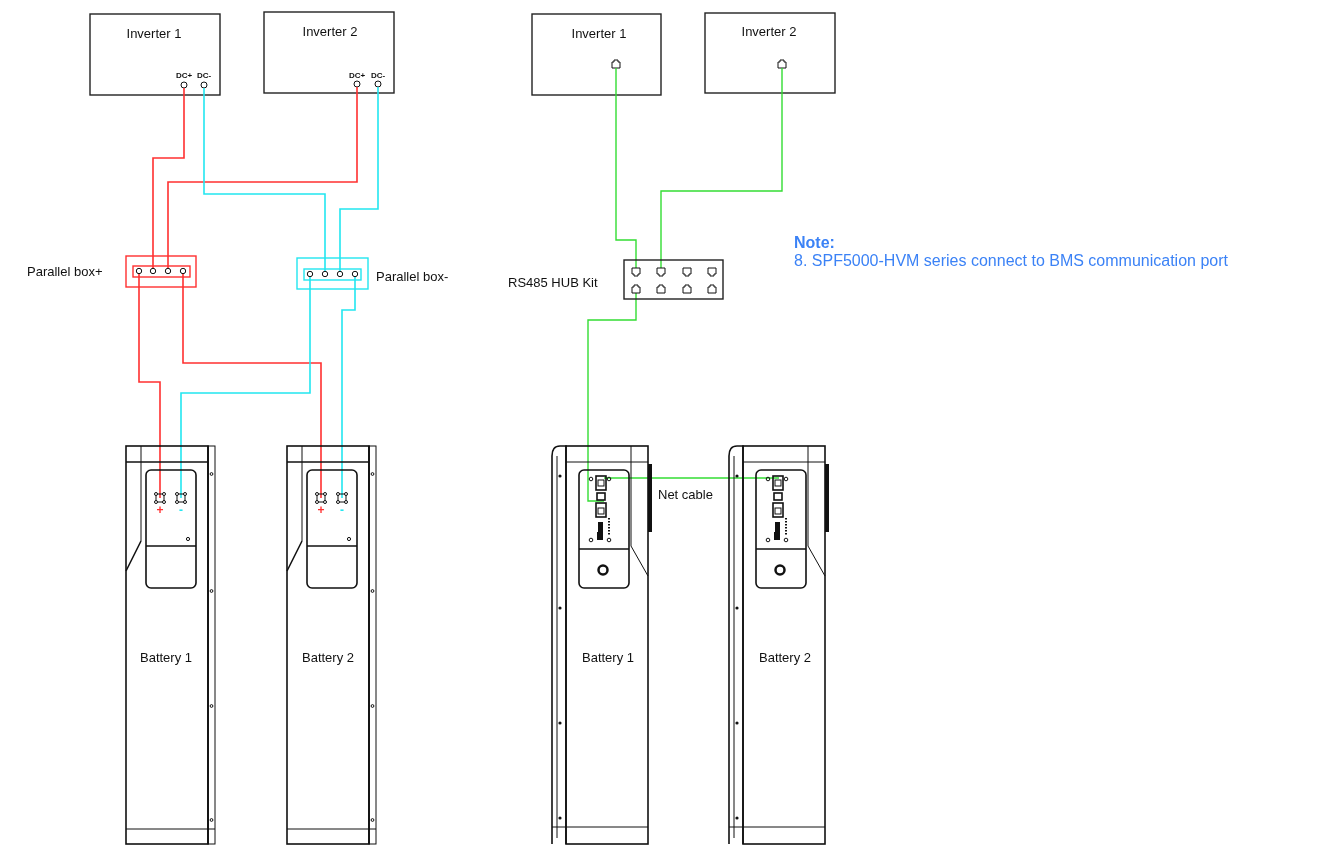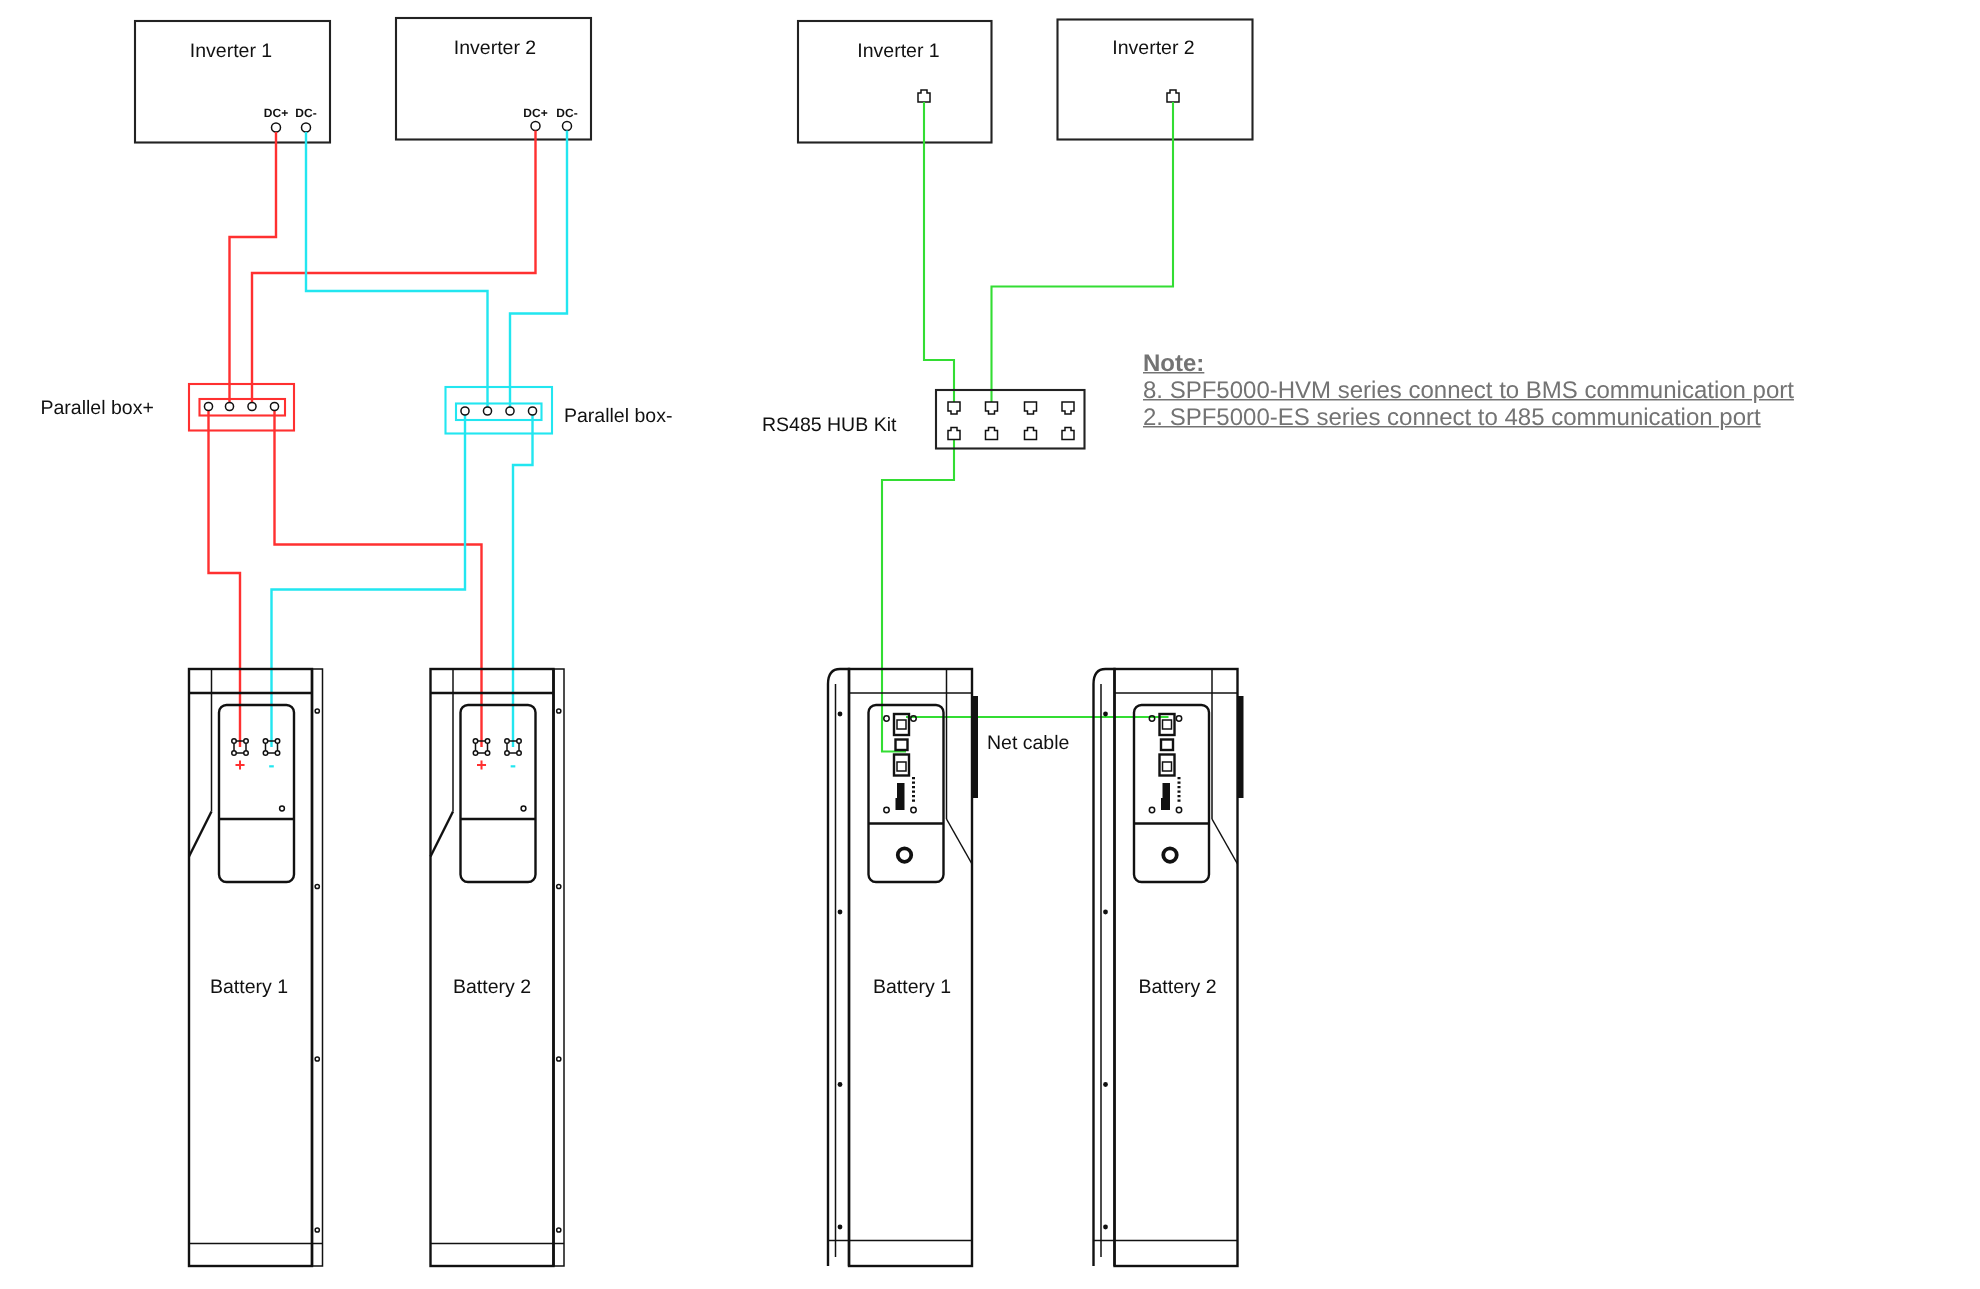--- a/index.html
+++ b/index.html
@@ -1,21 +1,21 @@
 <!DOCTYPE html>
 <html><head>
   <meta charset="utf-8">
   <style>
     html, body { margin: 0; padding: 0; background: #ffffff; }
     body { width: 1320px; height: 859px; position: relative; overflow: hidden;
            font-family: "Liberation Sans", sans-serif; color: #111; }
     svg { position: absolute; left: 0; top: 0; }
     .lbl { font-family: "Liberation Sans", sans-serif; font-size: 13px; fill: #111; }
     .lbl-sm { font-family: "Liberation Sans", sans-serif; font-size: 8px; font-weight: bold; fill: #111; }
-    .note { position: absolute; left: 762px; top: 234px; font-size: 16px; line-height: 18px; color: #737373; text-decoration: underline; }
+    .note { position: absolute; left: 794px; top: 234px; font-size: 16px; line-height: 18px; color: #3b82f6; }
     .note .note-title { font-weight: bold; font-size: 16px; }
     .note .note-line { white-space: nowrap; }
     .box { fill: none; stroke: #222; stroke-width: 1.4; }
     .dev { fill: none; stroke: #111; stroke-width: 1.6; }
     .dev-thin { fill: none; stroke: #111; stroke-width: 1; }
     .wire-red { fill: none; stroke: #ff3030; stroke-width: 1.6; }
     .wire-cyan { fill: none; stroke: #22e6f0; stroke-width: 1.6; }
     .wire-green { fill: none; stroke: #33dd33; stroke-width: 1.4; }
     .port { fill: #fff; stroke: #111; stroke-width: 1; }
   </style>
@@ -200,14 +200,13 @@
       <text x="785" y="662" text-anchor="middle" class="lbl">Battery 2</text>
     </g>
 
     <text x="658" y="499" class="lbl">Net cable</text>
   </g>
 </svg>
 
 <div class="note">
   <div class="note-title">Note:</div>
   <div class="note-line">8. SPF5000-HVM series connect to BMS communication port</div>
-  <div class="note-line">2. SPF5000-ES series connect to 485 communication port</div>
 </div>
 
 </body></html>

